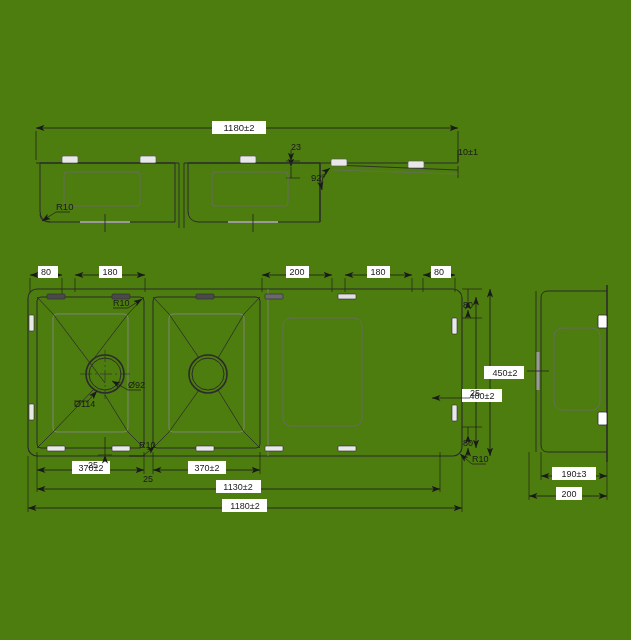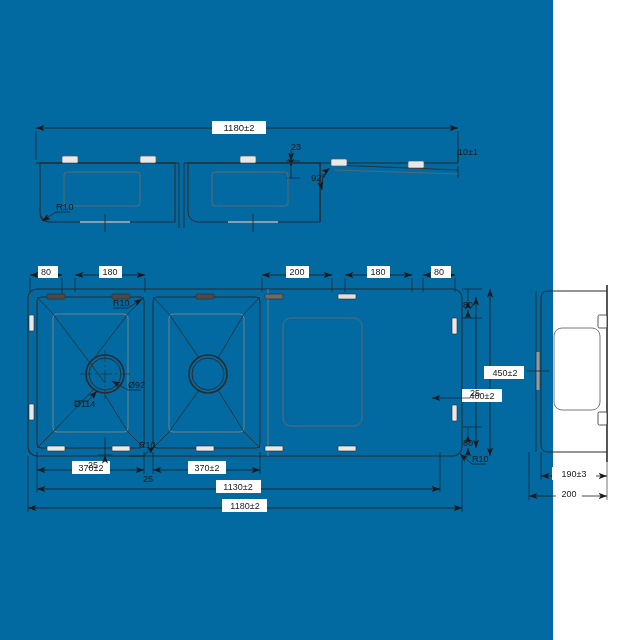--- a/index.html
+++ b/index.html
@@ -1,18 +1,18 @@
 <!DOCTYPE html>
 <html><head>
 <meta charset="utf-8">
 <style>
   html,body{margin:0;padding:0;background:#ffffff;}
   body{width:640px;height:640px;overflow:hidden;
        font-family:"Liberation Sans", sans-serif;}
-  #stage{position:relative;width:553px;height:640px;background:#0369a1;}
+  #stage{position:relative;width:631px;height:640px;background:#4d7c0f;}
   svg{display:block;}
   text{font-family:"Liberation Sans", sans-serif;fill:#1a1a1a;}
 </style>
 </head>
 <body>
 
 <div id="stage">
 <svg width="640" height="640" viewBox="0 0 640 640">
 
   <defs>

